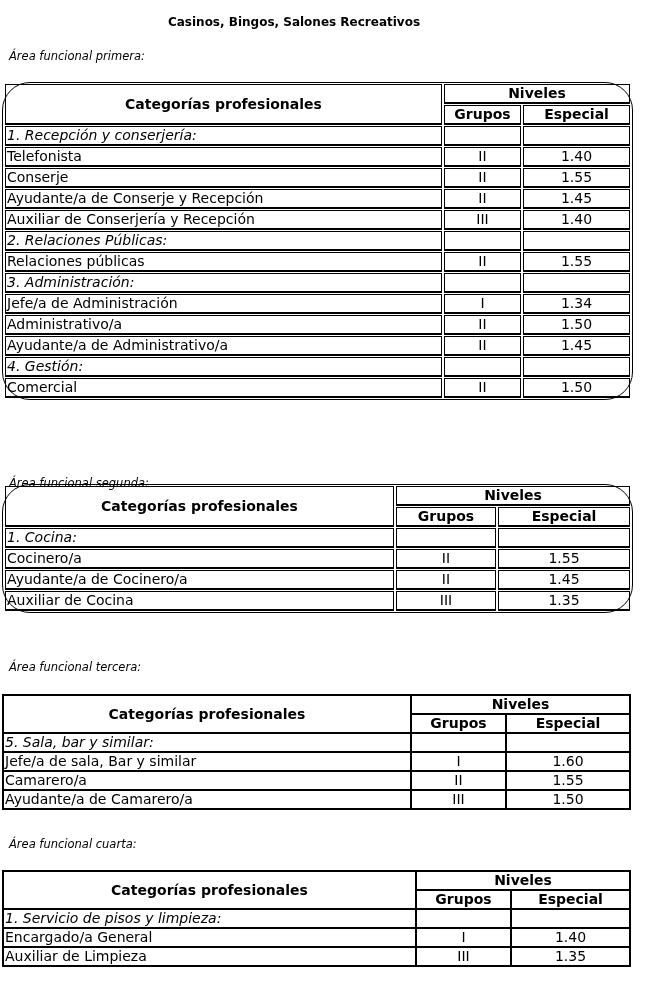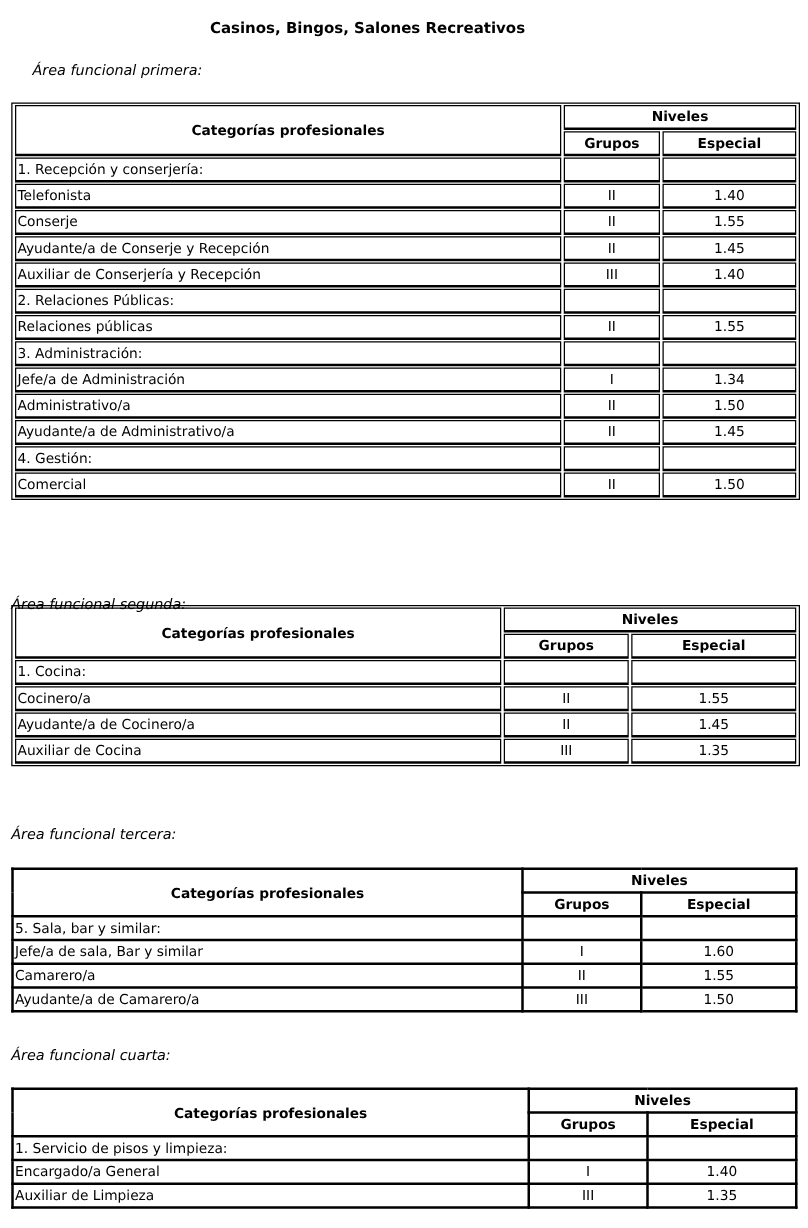--- a/index.html
+++ b/index.html
@@ -8,44 +8,45 @@
     font-family: "DejaVu Sans", sans-serif; font-size: 11.5px; color: #000;
   }
   .title {
     position: absolute; top: 15px; left: 0; width: 588px; text-align: center;
     font-weight: bold; font-size: 12px;
   }
   .area-label {
     position: absolute; left: 9px; font-style: italic; font-size: 11.5px;
   }
   table.grid {
-    position: absolute; left: 9px; width: 627px; table-layout: fixed;
-    font-size: 11px;
+    position: absolute; left: 2px; width: 627px; table-layout: fixed;
+    font-size: 14px;
+    border-radius: 28px;
   }
   
   table.sep {
     border: 1px solid #000; border-collapse: separate; border-spacing: 2px 1px;
     padding: 0;
   }
   table.sep td, table.sep th { border: 1px solid #000; border-width: 1px 1px 2px 1px; }
   
   table.col { border-collapse: collapse; border: 2px solid #000; }
   table.col td, table.col th { border: 2px solid #000; }
   th { font-weight: bold; text-align: center; padding: 0; line-height: 17px; }
   td { padding: 0 1px; line-height: 17px; height: 17px; }
   td.cat { text-align: left; }
-  td.sect { }
+  td.sect { font-style: italic; }
   td.num { text-align: center; }
 </style>
 </head>
 <body>
 
 <div class="title">Casinos, Bingos, Salones Recreativos</div>
 
-<div class="area-label" style="top:49px;margin-left:17px;">Área funcional primera:</div>
+<div class="area-label" style="top:49px;">Área funcional primera:</div>
 <table class="grid sep" style="top:82px;">
   <colgroup>
       <col style="width:437px">
       <col style="width:77px">
       <col style="width:107px">
     </colgroup>
   <thead>
     <tr>
       <th rowspan="2">Categorías profesionales</th>
       <th colspan="2">Niveles</th>

